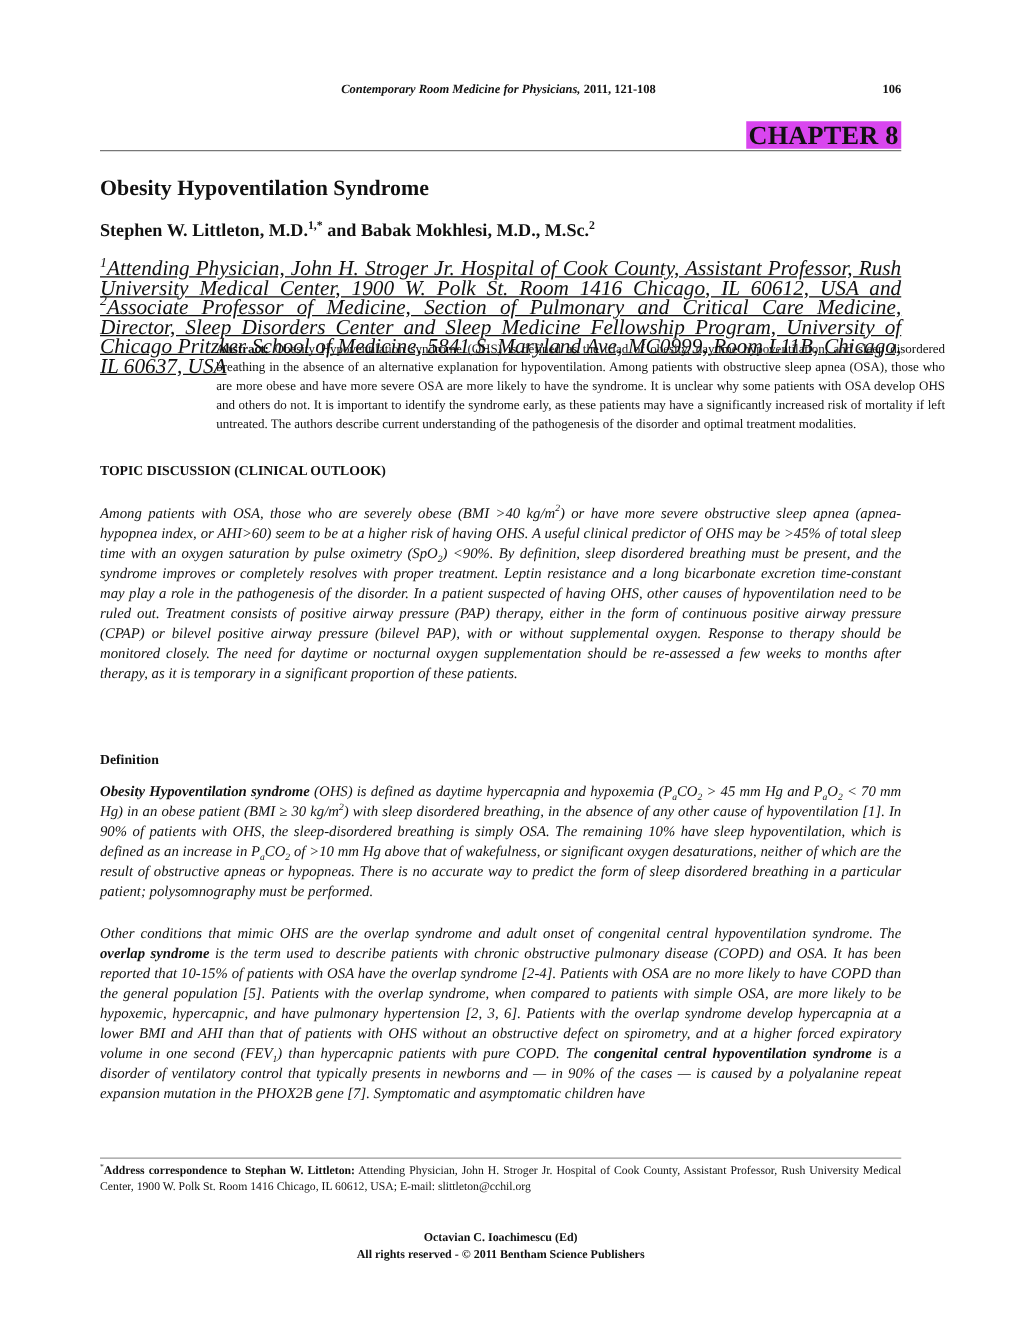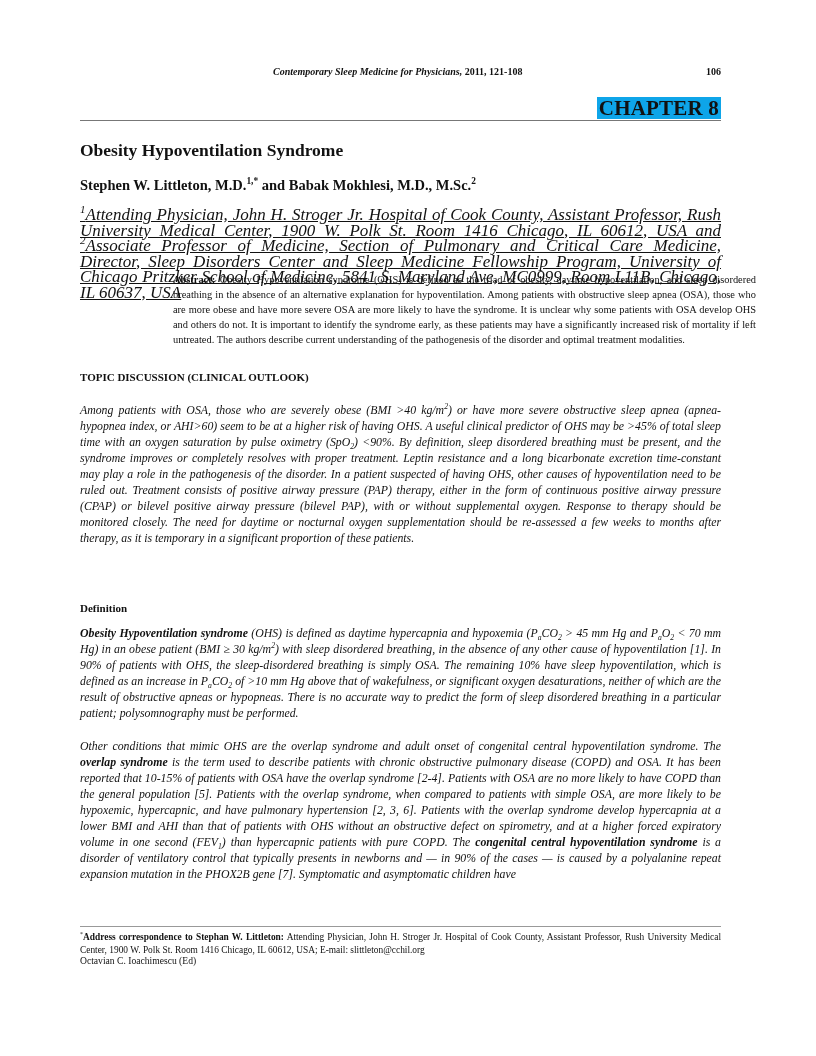--- a/index.html
+++ b/index.html
@@ -4,46 +4,46 @@
 <style>
   html, body { margin: 0; padding: 0; background: #ffffff; }
   body { width: 816px; height: 1056px; position: relative; overflow: hidden;
          font-family: "Liberation Serif", "DejaVu Serif", serif; color: #111; }
   .page { position: absolute; left: 80px; top: 0; width: 641px; }
   .running-head { position: absolute; top: 66px; left: 0; width: 641px; height: 14px;
                   font-size: 10px; font-weight: bold; }
   .running-head .journal { position: absolute; left: 193px; top: 0; font-style: italic; }
   .running-head .journal .rest { font-style: normal; }
   .running-head .pageno { position: absolute; right: 0; top: 0; }
-  .chapter { position: absolute; top: 97px; right: 0; background: #0ea5e9;
+  .chapter { position: absolute; top: 97px; right: 0; background: #d946ef;
              font-size: 21px; font-weight: bold; padding: 0 2px; line-height: 22px; letter-spacing: 0.2px; }
   .rule-top { position: absolute; top: 120px; left: 0; width: 641px; height: 0; border-top: 1.5px solid #777; }
   .title { position: absolute; top: 140px; left: 0; font-size: 17.5px; font-weight: bold; }
   .authors { position: absolute; top: 177px; left: 0; font-size: 14.5px; font-weight: bold; }
   sup { font-size: 65%; line-height: 0; vertical-align: super; }
   sub { font-size: 65%; line-height: 0; vertical-align: sub; }
   .affil { position: absolute; top: 207px; left: 0; width: 641px; font-size: 17px; font-style: italic;
            line-height: 15.5px; text-align: justify; text-decoration: underline; }
   .abstract { position: absolute; top: 272px; left: 57px; width: 583px; font-size: 10.4px;
               line-height: 15px; text-align: justify; margin-left: 36px; }
   .abstract b { font-weight: bold; }
   .section-head { position: absolute; left: 0; font-size: 11px; font-weight: bold; }
   .para { position: absolute; left: 0; width: 641px; font-size: 11.8px; line-height: 16px; text-align: justify; font-style: italic; }
   .rule-foot { position: absolute; top: 926px; left: 0; width: 641px; border-top: 1.5px solid #999; }
   .footnote { position: absolute; top: 931px; left: 0; width: 641px; font-size: 9.4px; line-height: 13px; text-align: justify; }
-  .imprint { position: absolute; top: 954px; left: 0; width: 641px; font-size: 9.6px;
-             font-weight: normal; line-height: 13px; }
+  .imprint { position: absolute; top: 984px; left: 0; width: 641px; text-align: center; font-size: 9.6px;
+             font-weight: bold; line-height: 13px; }
 </style>
 </head>
 <body>
 
 <div class="page">
 
   <div class="running-head">
-    <span class="journal"><span>Contemporary Sleep Medicine for Physicians,</span><span class="rest"> 2011, 121-108</span></span>
+    <span class="journal"><span>Contemporary Room Medicine for Physicians,</span><span class="rest"> 2011, 121-108</span></span>
     <span class="pageno">106</span>
   </div>
 
   <div class="chapter">CHAPTER 8</div>
   <div class="rule-top"></div>
 
   <div class="title">Obesity Hypoventilation Syndrome</div>
 
   <div class="authors">
     <span>Stephen W. Littleton, M.D.</span><sup>1,*</sup><span> and </span><span>Babak Mokhlesi, M.D., M.Sc.</span><sup>2</sup>
@@ -62,15 +62,16 @@
   <div class="para" style="top:625px;"><b>Obesity Hypoventilation syndrome</b><span> (OHS) is defined as daytime hypercapnia and hypoxemia (P</span><sub>a</sub><span>CO</span><sub>2</sub><span> &gt; 45 mm Hg and P</span><sub>a</sub><span>O</span><sub>2</sub><span> &lt; 70 mm Hg) in an obese patient (BMI ≥ 30 kg/m</span><sup>2</sup><span>) with sleep disordered breathing, in the absence of any other cause of hypoventilation [1]. In 90% of patients with OHS, the sleep-disordered breathing is simply OSA. The remaining 10% have sleep hypoventilation, which is defined as an increase in P</span><sub>a</sub><span>CO</span><sub>2</sub><span> of &gt;10 mm Hg above that of wakefulness, or significant oxygen desaturations, neither of which are the result of obstructive apneas or hypopneas. There is no accurate way to predict the form of sleep disordered breathing in a particular patient; polysomnography must be performed.</span></div>
 
   <div class="para" style="top:738px;"><span>Other conditions that mimic OHS are the overlap syndrome and adult onset of congenital central hypoventilation syndrome. The </span><b>overlap syndrome</b><span> is the term used to describe patients with chronic obstructive pulmonary disease (COPD) and OSA. It has been reported that 10-15% of patients with OSA have the overlap syndrome [2-4]. Patients with OSA are no more likely to have COPD than the general population [5]. Patients with the overlap syndrome, when compared to patients with simple OSA, are more likely to be hypoxemic, hypercapnic, and have pulmonary hypertension [2, 3, 6]. Patients with the overlap syndrome develop hypercapnia at a lower BMI and AHI than that of patients with OHS without an obstructive defect on spirometry, and at a higher forced expiratory volume in one second (FEV</span><sub>1</sub><span>) than hypercapnic patients with pure COPD. The </span><b>congenital central hypoventilation syndrome</b><span> is a disorder of ventilatory control that typically presents in newborns and — in 90% of the cases — is caused by a polyalanine repeat expansion mutation in the PHOX2B gene [7]. Symptomatic and asymptomatic children have</span></div>
 
   <div class="rule-foot"></div>
 
   <div class="footnote"><sup>*</sup><b>Address correspondence to Stephan W. Littleton:</b><span> Attending Physician, John H. Stroger Jr. Hospital of Cook County, Assistant Professor, Rush University Medical Center, 1900 W. Polk St. Room 1416 Chicago, IL 60612, USA; E-mail: slittleton@cchil.org</span></div>
 
   <div class="imprint">
     <div>Octavian C. Ioachimescu (Ed)</div>
+    <div>All rights reserved - © 2011 Bentham Science Publishers</div>
   </div>
 
 </div>
 
 </body></html>

